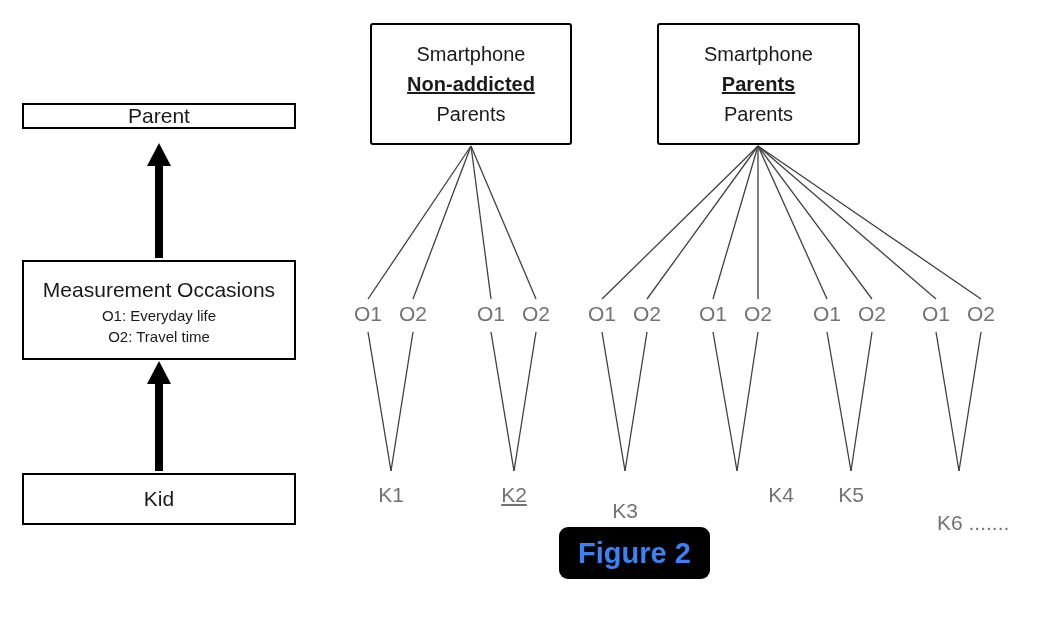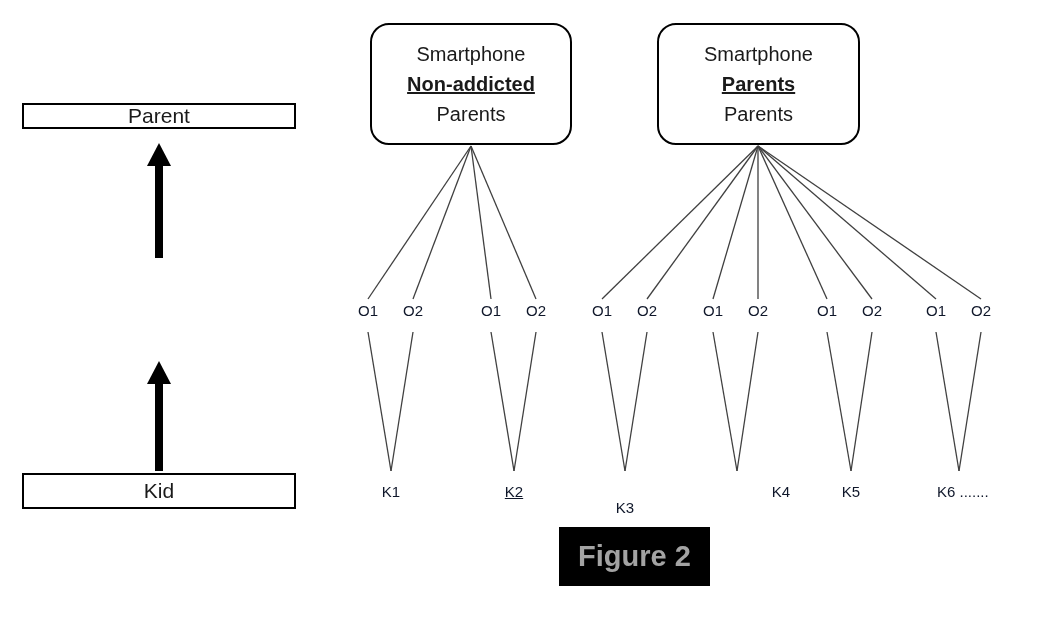--- a/index.html
+++ b/index.html
@@ -34,49 +34,51 @@
   .plain-box { font-size: 21px; }
   .measure-box {
     flex-direction: column;
     line-height: 1.25;
     padding-top: 4px;
   }
   .measure-title { font-size: 21px; margin-bottom: 3px; }
   .measure-sub { font-size: 15px; line-height: 1.35; }
   .rounded-box {
     border: 2px solid #000000;
-    border-radius: 19px;
+    border-radius: 3px;
     flex-direction: column;
     font-size: 20px;
     line-height: 30px;
   }
   .bold-line { font-weight: bold; text-decoration: underline; }
   .node-label {
     position: absolute;
-    font-size: 15px;
-    color: #0f172a;
+    font-size: 21px;
+    color: #737373;
     transform: translateX(-50%);
     white-space: nowrap;
   }
   .k6-label {
     transform: none;
+    margin-top: 28px;
   }
   .caption {
     position: absolute;
     left: 559px;
     top: 527px;
     width: 151px;
-    height: 59px;
+    height: 52px;
     background: #000000;
-    color: #a3a3a3;
+    color: #3b82f6;
     display: flex;
     align-items: center;
     justify-content: center;
     font-size: 29px;
     font-weight: bold;
+    border-radius: 9px;
   }
 </style>
 </head>
 <body>
 
 <div class="stage">
 
   <svg class="lines-svg" viewBox="0 0 1054 620" xmlns="http://www.w3.org/2000/svg">
 
     <g stroke="#404040" stroke-width="1.3">
@@ -120,22 +122,27 @@
     <g>
       <line x1="159" y1="471" x2="159" y2="380" stroke="#000000" stroke-width="8"></line>
       <polygon points="159,361 147,384 171,384" fill="#000000"></polygon>
     </g>
   </svg>
 
   <div class="box plain-box" style="left:22px; top:103px; width:274px; height:26px;">
     <span>Parent</span>
   </div>
 
+  <div class="box measure-box" style="left:22px; top:260px; width:274px; height:100px;">
+    <div class="measure-title">Measurement Occasions</div>
+    <div class="measure-sub">O1: Everyday life</div>
+    <div class="measure-sub">O2: Travel time</div>
+  </div>
 
-  <div class="box plain-box" style="left:22px; top:473px; width:274px; height:36px;">
+  <div class="box plain-box" style="left:22px; top:473px; width:274px; height:52px;">
     <span>Kid</span>
   </div>
 
   <div class="box rounded-box" style="left:370px; top:23px; width:202px; height:122px;">
     <div>Smartphone</div>
     <div class="bold-line">Non-addicted</div>
     <div>Parents</div>
   </div>
 
   <div class="box rounded-box" style="left:657px; top:23px; width:203px; height:122px;">

